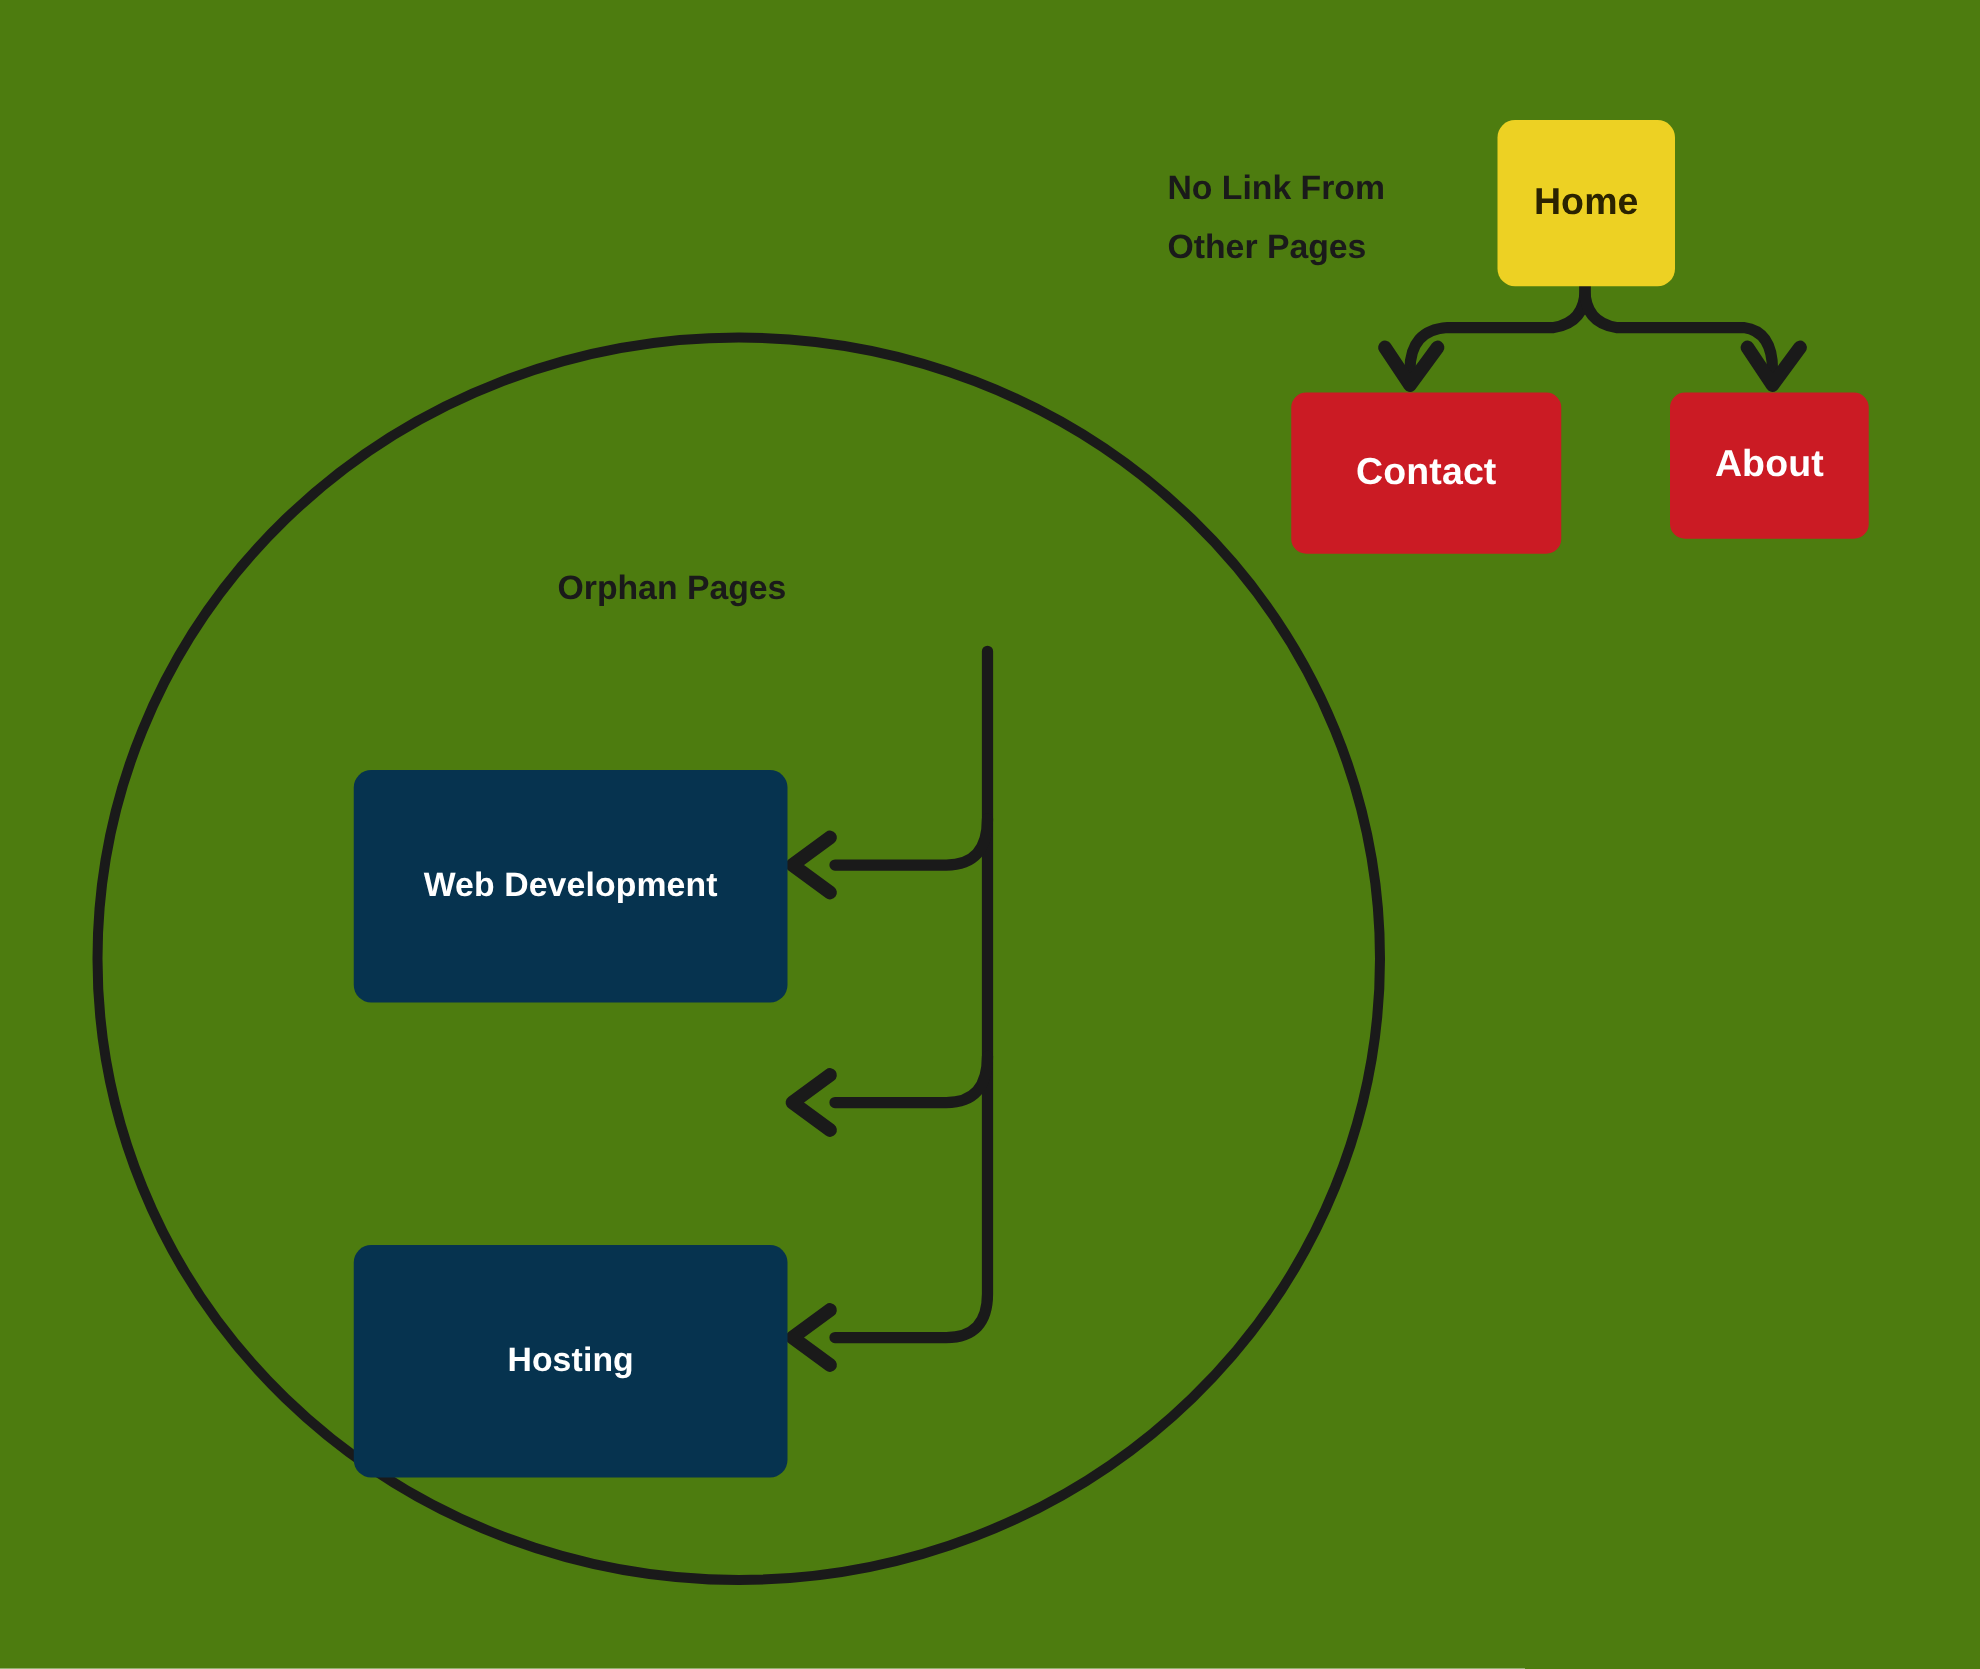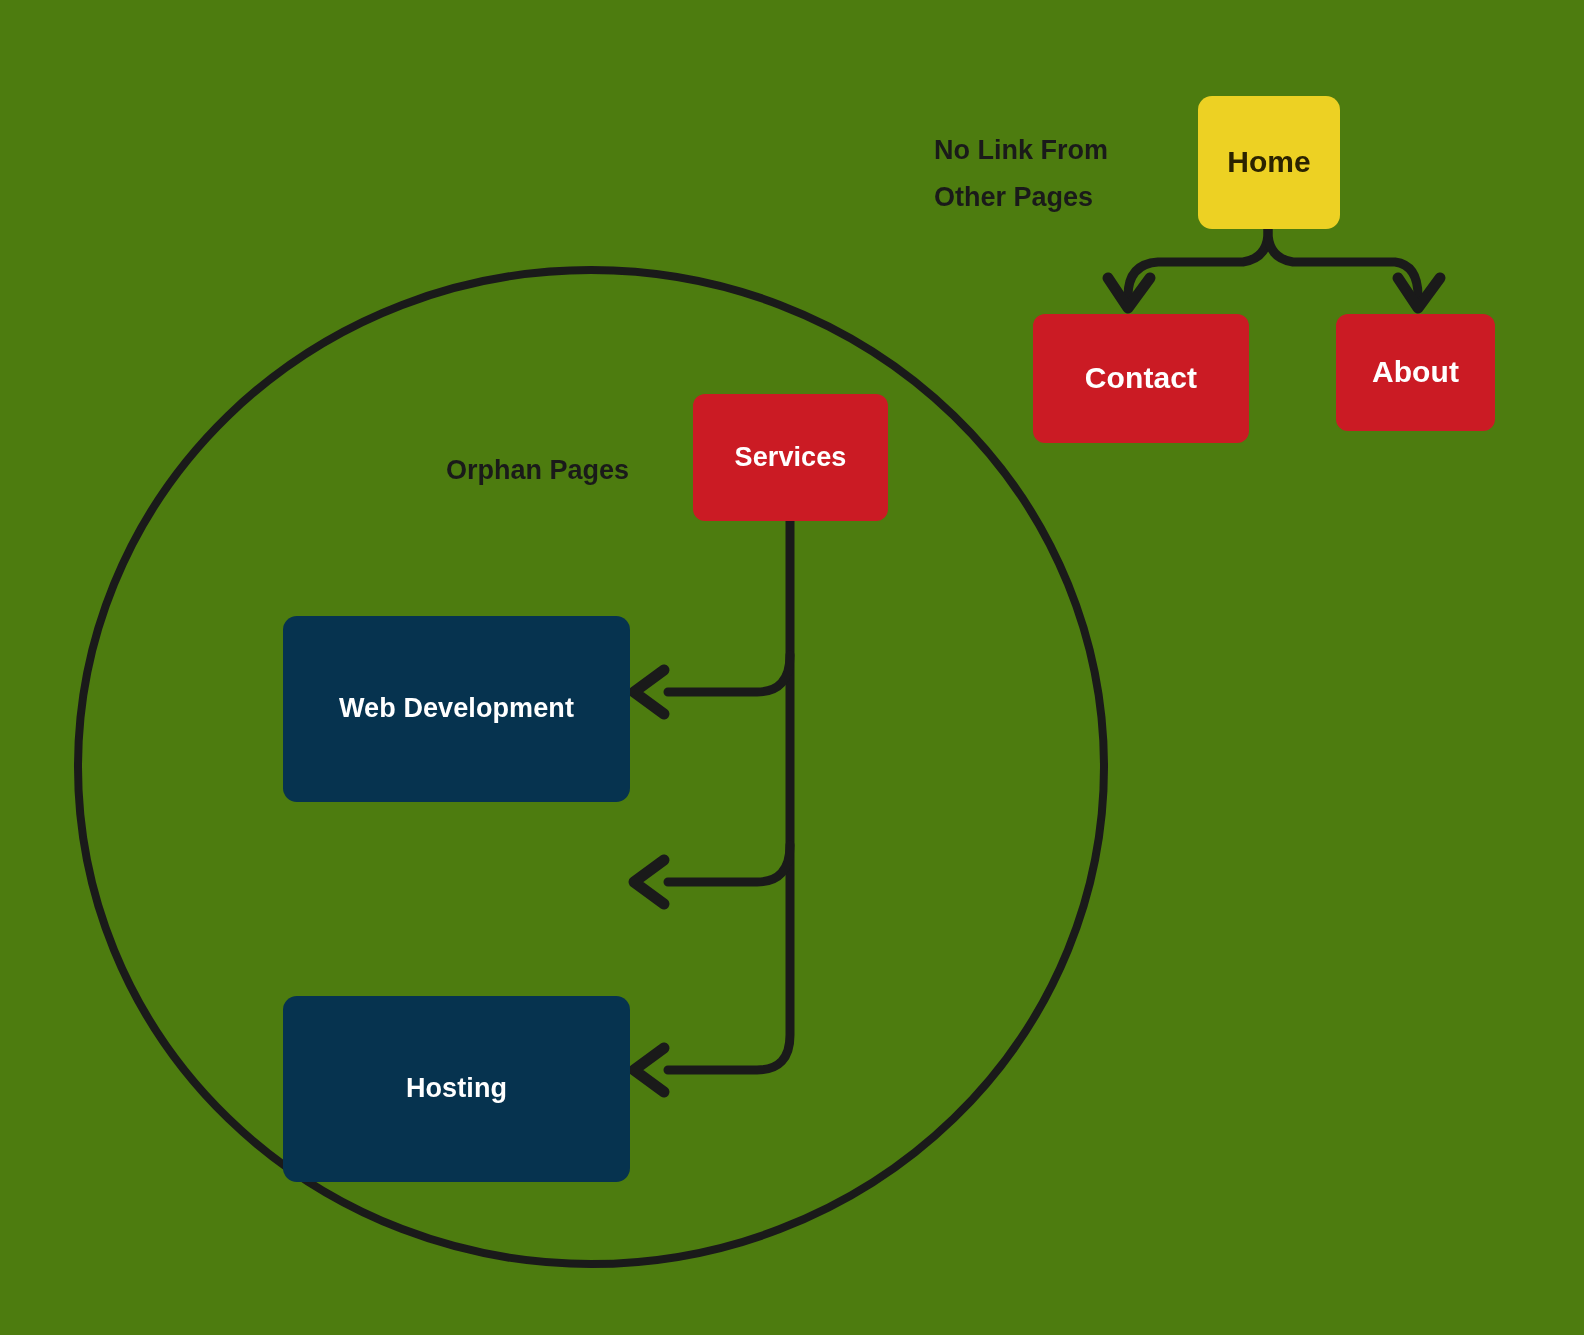--- a/index.html
+++ b/index.html
@@ -148,23 +148,20 @@
   </div>
 
   <div class="node contact" style="background: rgb(203, 27, 36); color: rgb(255, 255, 255);">
     <span class="node-label">Contact</span>
   </div>
 
   <div class="node about" style="background: rgb(203, 27, 36); color: rgb(255, 255, 255);">
     <span class="node-label">About</span>
   </div>
 
-  <div class="node services" style="background: rgb(203, 27, 36); color: rgb(255, 255, 255);">
-    <span class="node-label">Services</span>
-  </div>
 
   <div class="node orphan orphan-0" style="background: rgb(6, 51, 79); color: rgb(255, 255, 255);">
     <span class="node-label">Web Development</span>
   </div>
 
 
   <div class="node orphan orphan-2" style="background: rgb(6, 51, 79); color: rgb(255, 255, 255);">
     <span class="node-label">Hosting</span>
   </div>
 

